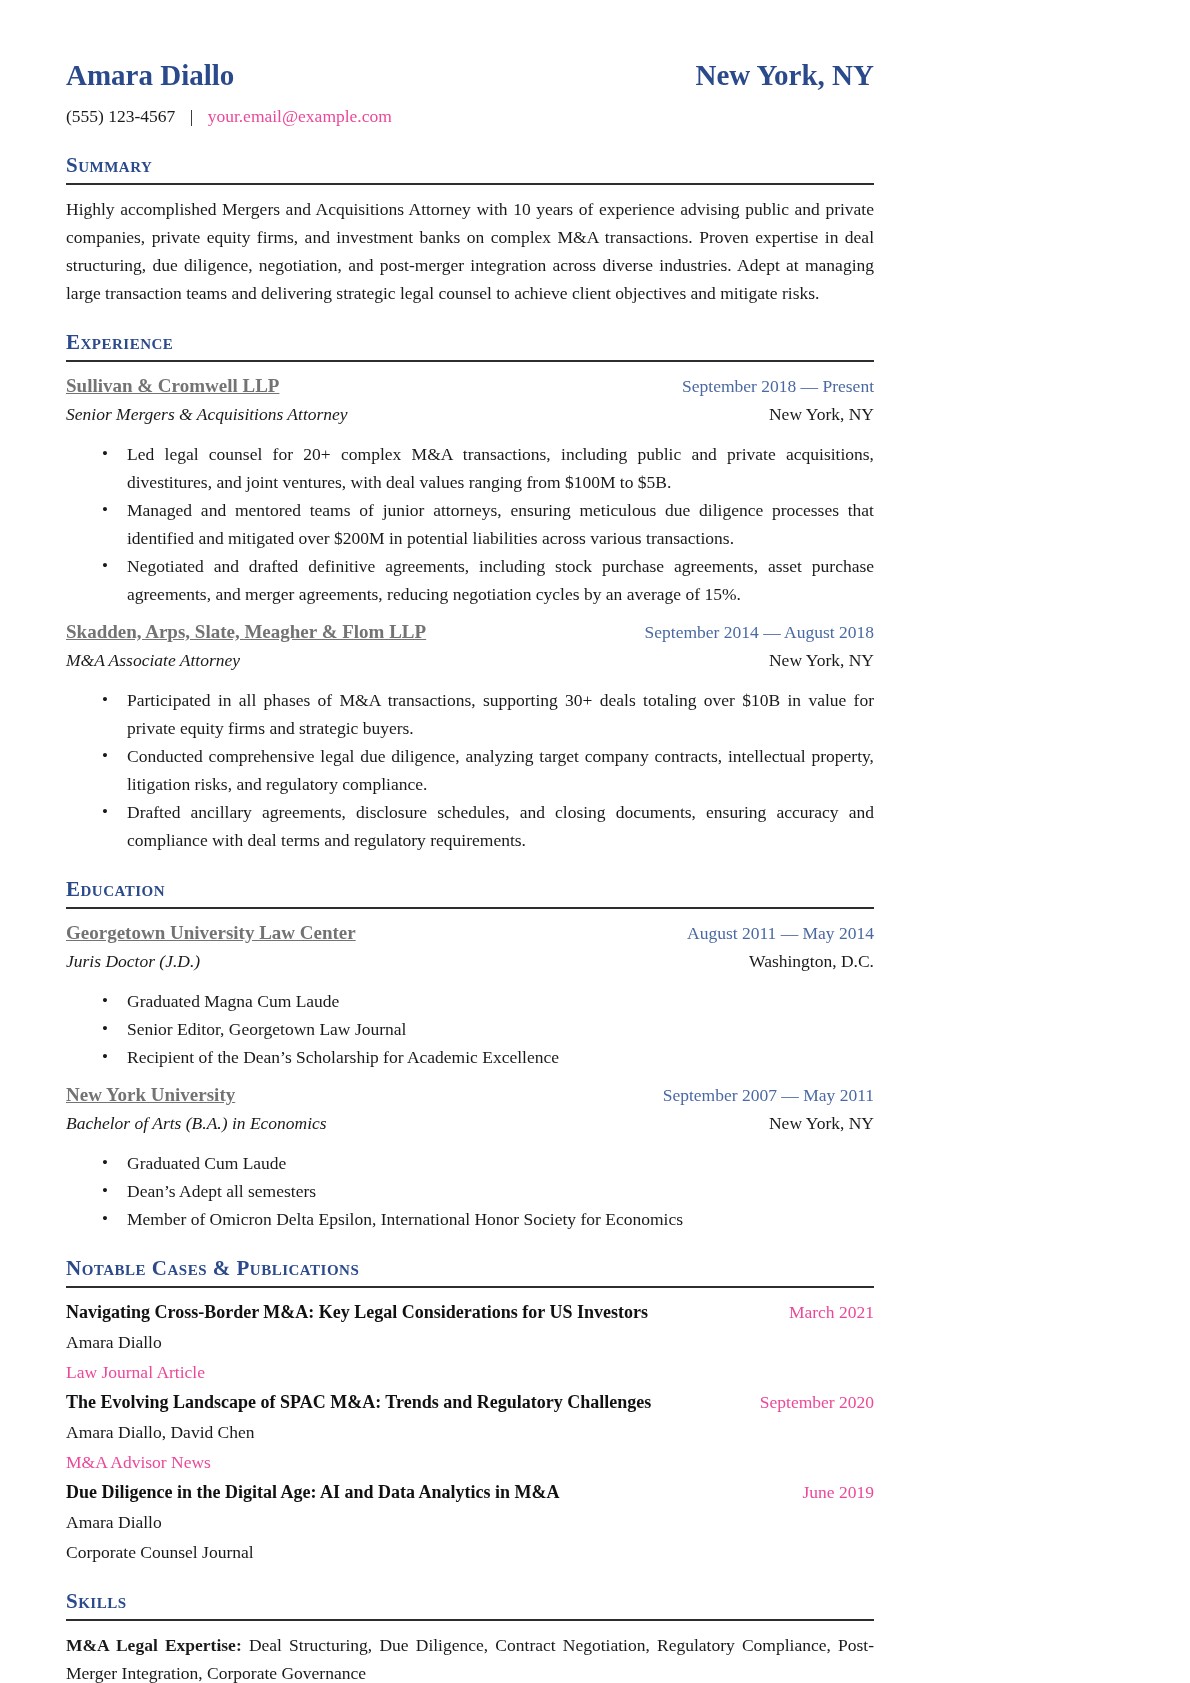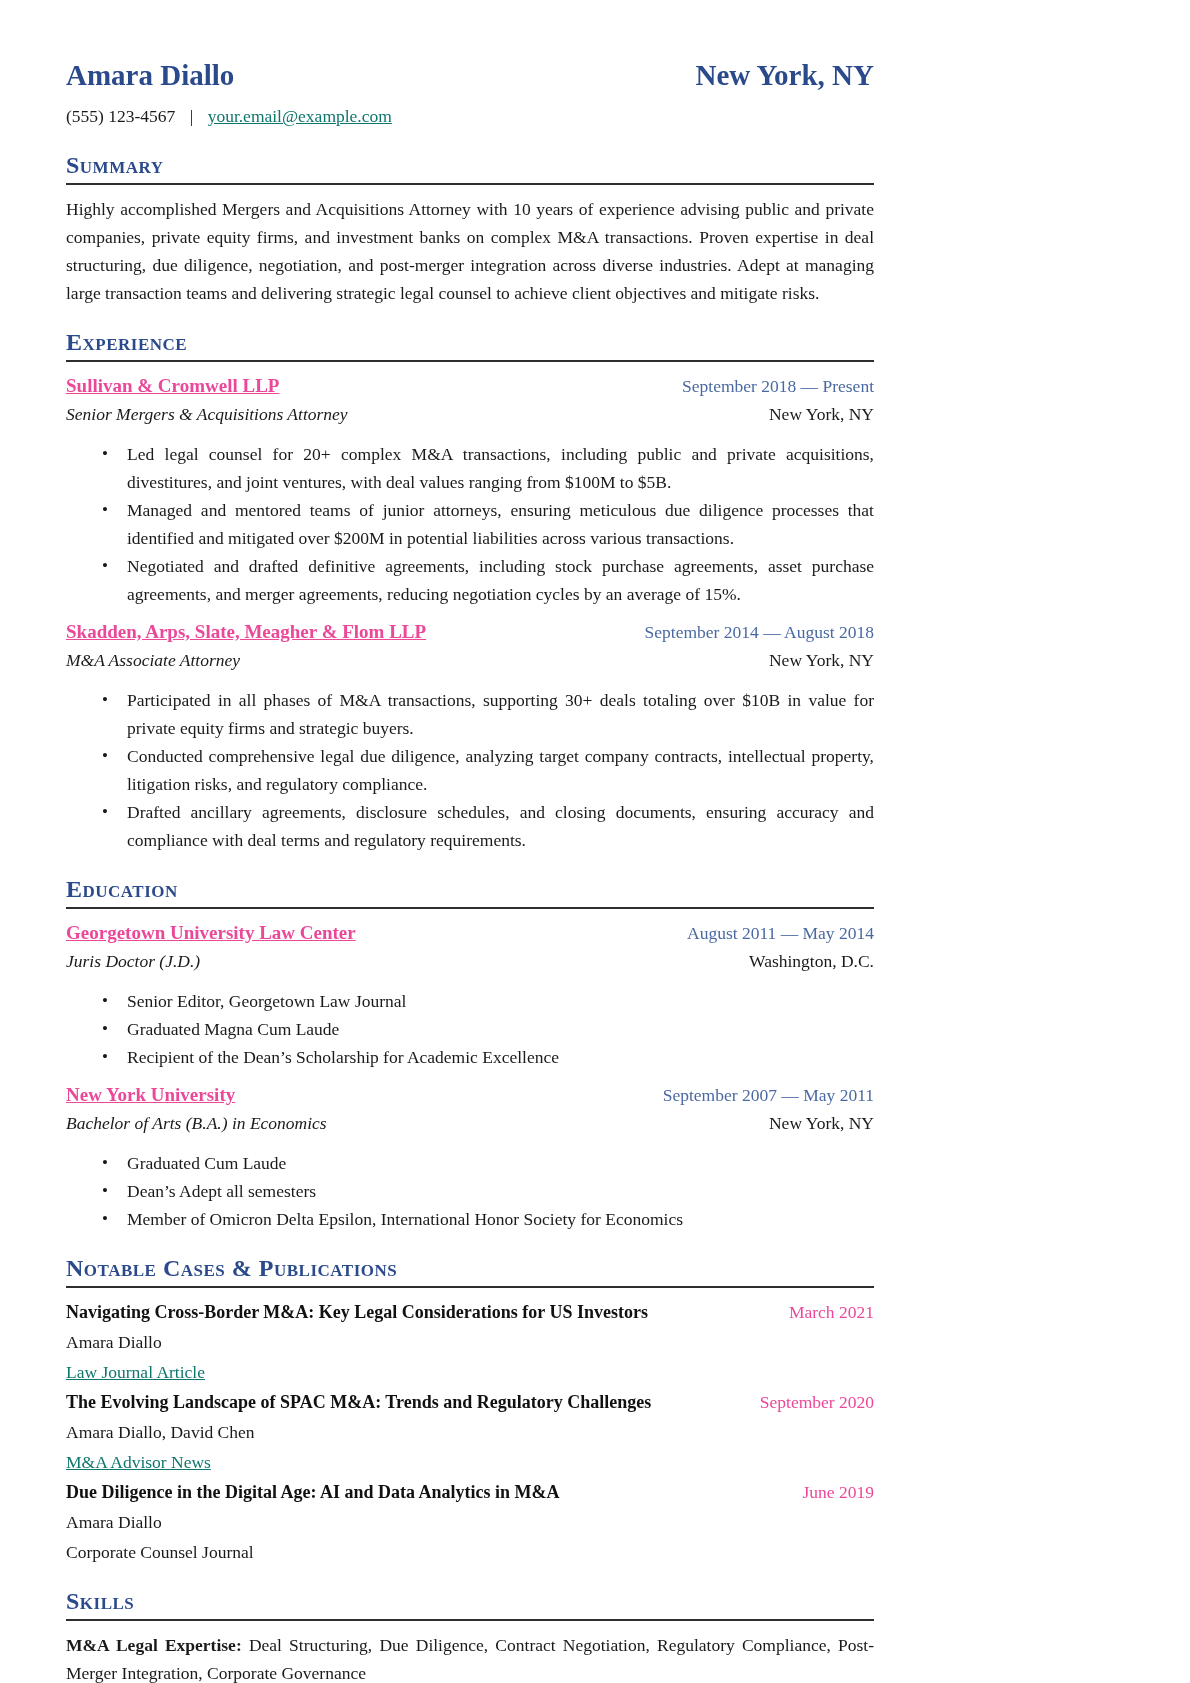--- a/index.html
+++ b/index.html
@@ -30,29 +30,28 @@
     color: #2b4a8b;
     line-height: 34px;
   }
   .contact-row {
     margin-top: 10px;
     font-size: 17.5px;
     color: #1a1a1a;
   }
   .contact-sep { margin: 0 10px; color: #1a1a1a; }
   a.link {
-    color: #0f766e;
-    text-decoration: underline;
+    color: #ec4899;
     cursor: pointer;
   }
   
   .section { margin-top: 20px; }
   .section-title {
     font-variant: small-caps;
-    font-size: 24px;
+    font-size: 21px;
     font-weight: bold;
     letter-spacing: 0.5px;
     color: #2b4a8b;
     line-height: 30px;
     padding-bottom: 3px;
     border-bottom: 2px solid #2e2e2e;
   }
   .section-body { margin-top: 10px; }
   .para {
     text-align: justify;
@@ -61,21 +60,21 @@
   
   .entry { margin-top: 4px; }
   .entry-head {
     display: flex;
     justify-content: space-between;
     align-items: baseline;
   }
   .entry-org {
     font-size: 19px;
     font-weight: bold;
-    color: #ec4899;
+    color: #737373;
     text-decoration: underline;
     line-height: 28px;
   }
   .entry-dates {
     font-size: 17.5px;
     color: #4a69a2;
   }
   .entry-sub {
     display: flex;
     justify-content: space-between;
@@ -187,22 +186,22 @@
       <div class="entry">
         <div class="entry-head">
           <a class="entry-org">Georgetown University Law Center</a>
           <span class="entry-dates">August 2011 — May 2014</span>
         </div>
         <div class="entry-sub">
           <span class="entry-role">Juris Doctor (J.D.)</span>
           <span class="entry-loc">Washington, D.C.</span>
         </div>
         <ul class="bullets">
+          <li>Graduated Magna Cum Laude</li>
           <li>Senior Editor, Georgetown Law Journal</li>
-          <li>Graduated Magna Cum Laude</li>
           <li>Recipient of the Dean’s Scholarship for Academic Excellence</li>
         </ul>
       </div>
 
       <div class="entry">
         <div class="entry-head">
           <a class="entry-org">New York University</a>
           <span class="entry-dates">September 2007 — May 2011</span>
         </div>
         <div class="entry-sub">

